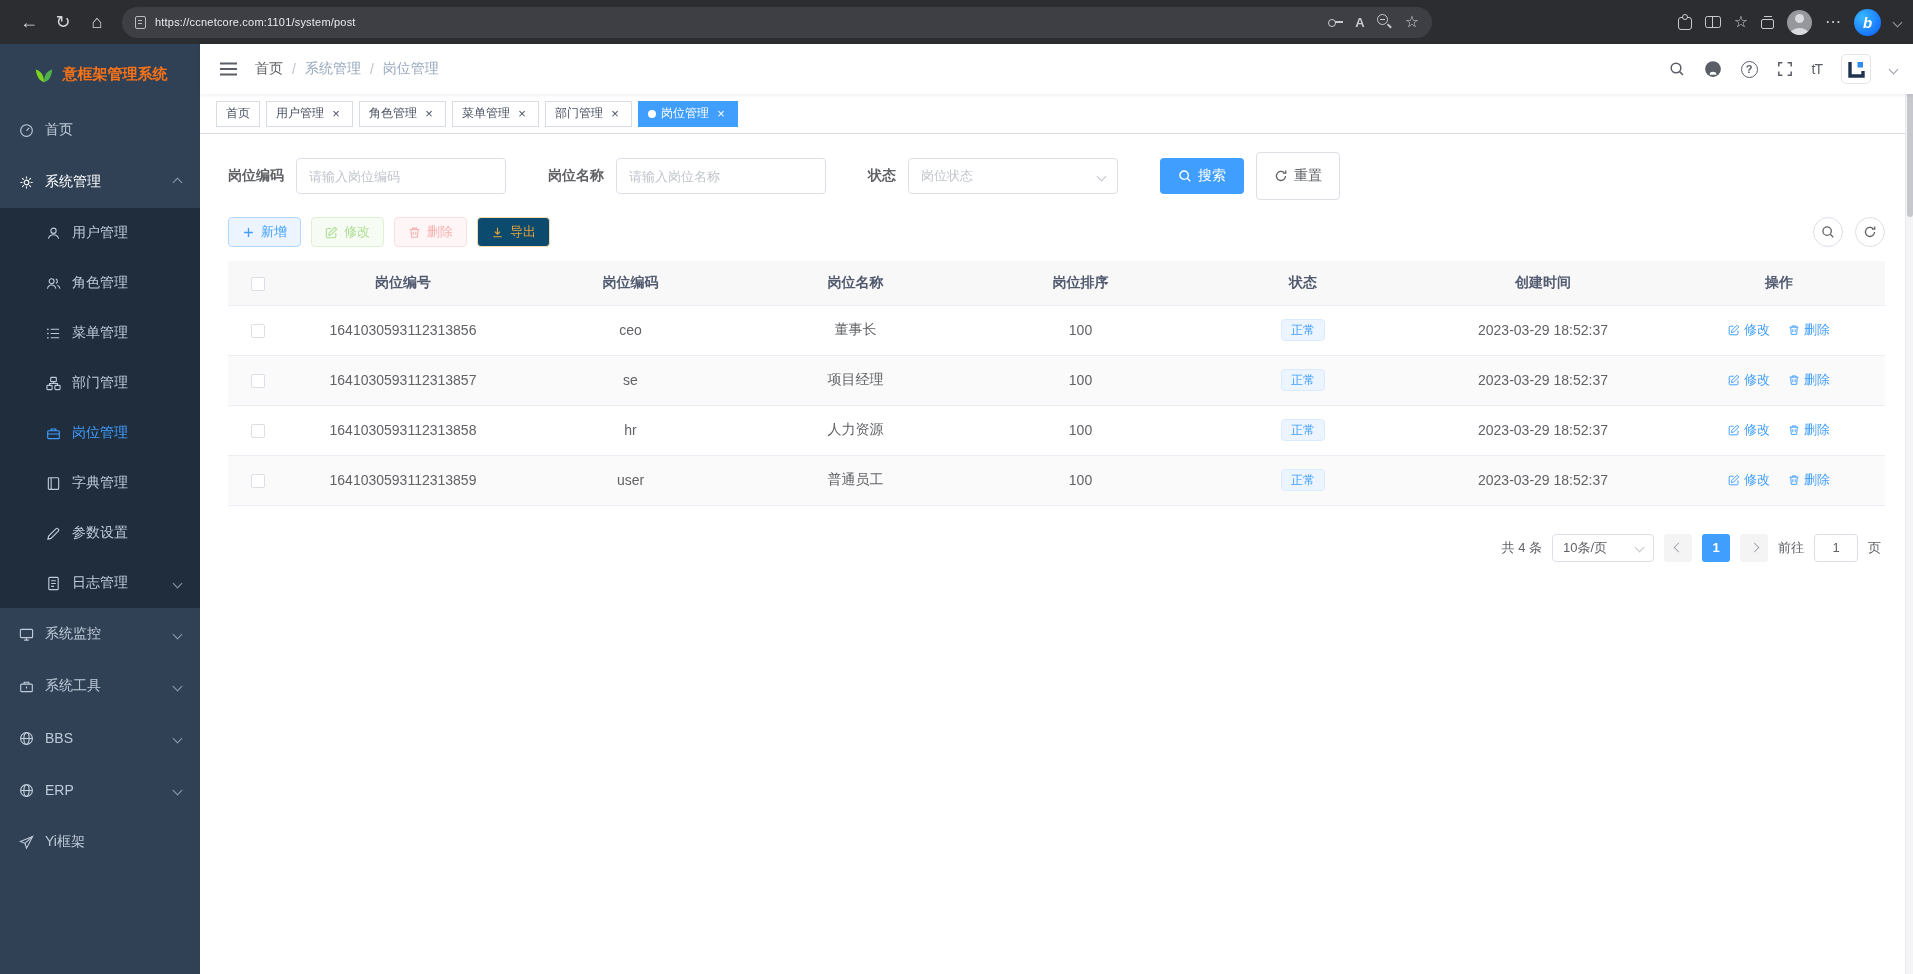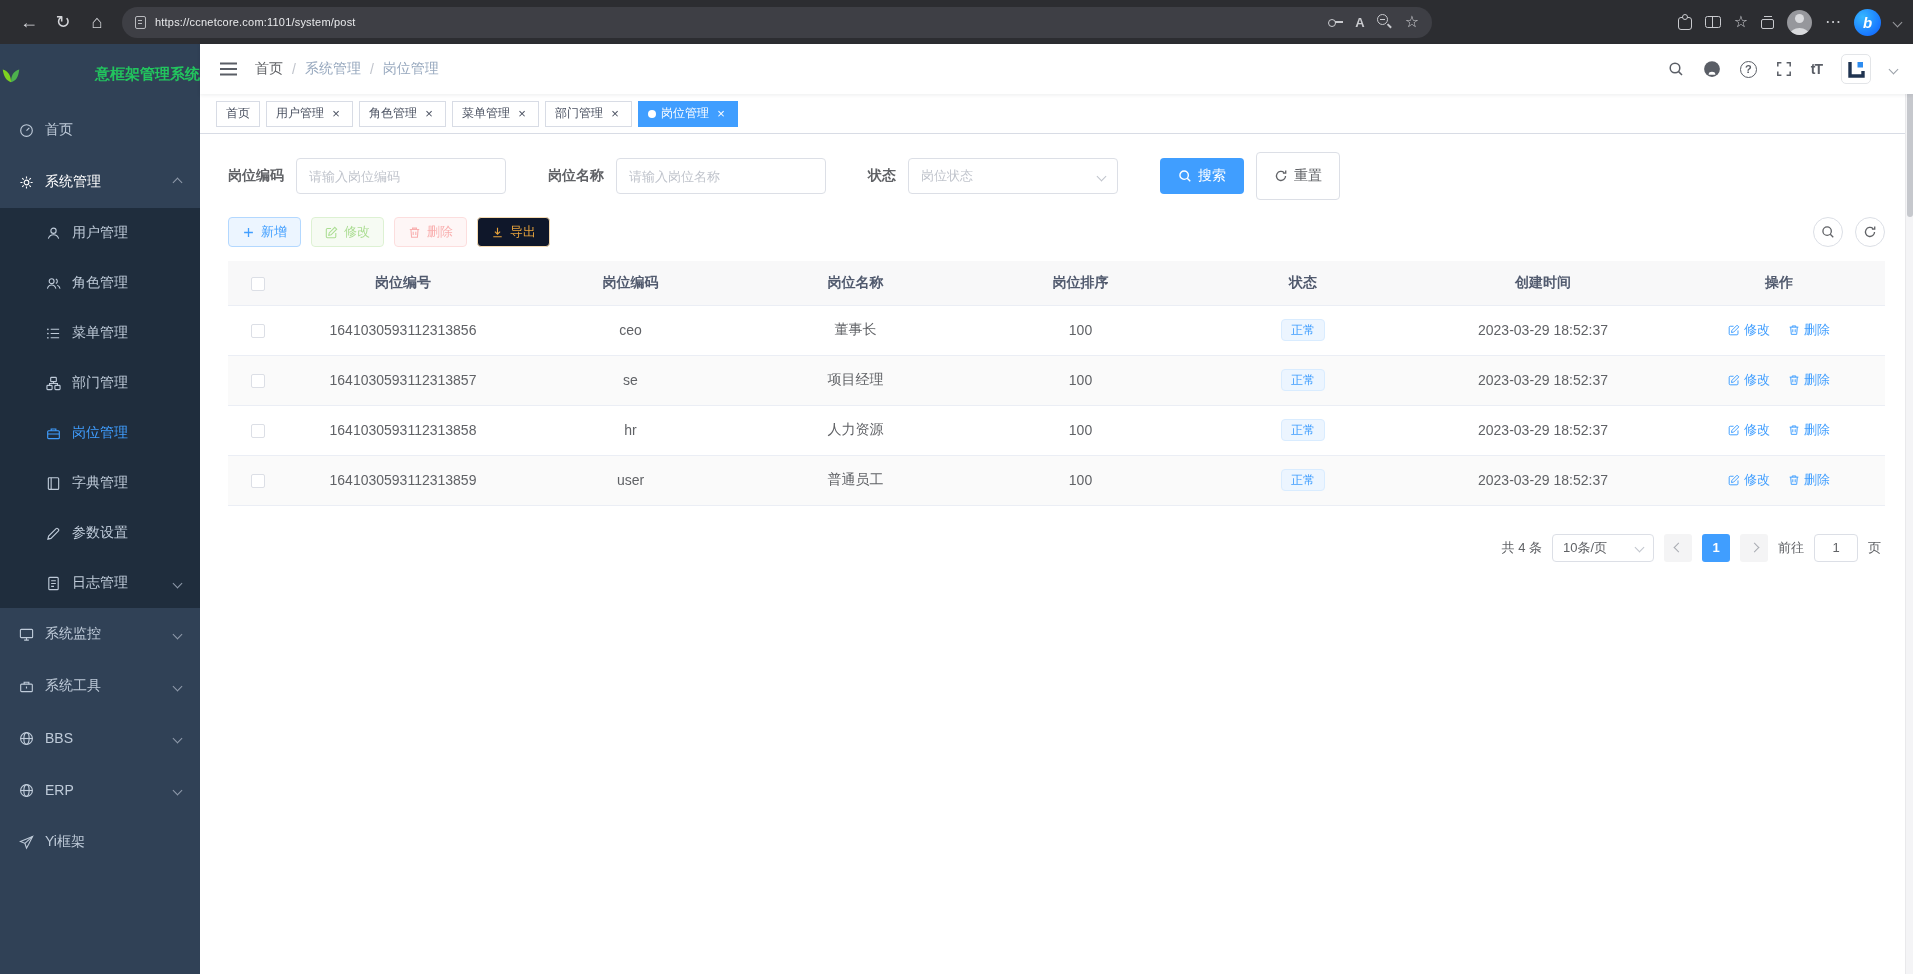--- a/index.html
+++ b/index.html
@@ -36,40 +36,40 @@
   .bing{width:27px;height:27px;border-radius:50%;background:radial-gradient(circle at 32% 30%,#36b7ff,#0b5cff);display:flex;align-items:center;justify-content:center;color:#fff;font-weight:700;font-size:15px;font-style:italic}
   .chev{display:inline-block;width:7px;height:7px;border-right:1.4px solid currentColor;border-bottom:1.4px solid currentColor}
   .chev.down{transform:rotate(45deg)}
   .chev.up{transform:rotate(-135deg)}
   .chev.left{transform:rotate(135deg)}
   .chev.right{transform:rotate(-45deg)}
 
   
   .app{display:flex;height:930px}
   .sidebar{width:200px;background:#304156;color:#bfcbd9;flex-shrink:0}
-  .logo{height:60px;display:flex;align-items:center;justify-content:space-between;gap:8px;color:#22c55e;font-size:15px;font-weight:700}
+  .logo{height:60px;display:flex;align-items:center;justify-content:center;gap:8px;color:#f97316;font-size:15px;font-weight:700}
   .menu-item{height:52px;display:flex;align-items:center;gap:11px;padding:0 19px;font-size:14px;cursor:pointer;color:#bfcbd9}
   .menu-item .mcaret{margin-left:auto;color:#8f9bab}
   .submenu{background:#1f2d3d}
   .submenu .menu-item{padding-left:46px;height:50px}
   .submenu .menu-item.active{color:#409eff}
   .si{color:inherit}
 
   .main{flex:1;min-width:0;display:flex;flex-direction:column;background:#fff}
   .navbar{height:50px;display:flex;align-items:center;padding:0 16px;gap:15px;box-shadow:0 1px 4px rgba(0,21,41,.08);position:relative;z-index:2;background:#fff}
   .hamb{width:24px;height:22px;display:flex;align-items:center;justify-content:center;cursor:pointer}
   .bars{width:17px;height:2px;background:#5a5e66;box-shadow:0 -5.5px 0 #5a5e66,0 5.5px 0 #5a5e66}
   .crumbs{display:flex;align-items:center;gap:9px;font-size:14px}
   .crumb-a{color:#606266;cursor:pointer}
   .crumb-b{color:#97a8be;cursor:pointer}
   .crumb-sep{color:#c0c4cc}
   .crumb-cur{color:#97a8be}
   .nav-right{margin-left:auto;display:flex;align-items:center;gap:19px;color:#5a5e66}
   .q-ic{width:17px;height:17px;border:1.5px solid #5a5e66;border-radius:50%;font-size:11px;font-weight:700;display:flex;align-items:center;justify-content:center}
-  .fontsize{font-size:14px;font-weight:700;letter-spacing:-1px}
+  .fontsize{font-size:14px;font-weight:400;letter-spacing:-1px}
   .nav-avatar{width:30px;height:30px;border-radius:5px;border:1px solid #e3e5e8;background:#fff;display:flex;align-items:center;justify-content:center;overflow:hidden}
 
   .tags{height:40px;border-bottom:1px solid #d8dce5;display:flex;align-items:center;gap:6px;padding:0 16px;background:#fff}
   .tab{height:26px;display:inline-flex;align-items:center;gap:5px;padding:0 9px;border:1px solid #d8dce5;background:#fff;font-size:12px;color:#495060;cursor:pointer}
   .tab .x{font-size:13px;line-height:1;width:14px;height:14px;display:flex;align-items:center;justify-content:center;border-radius:50%}
   .tab.active{background:#409eff;border-color:#409eff;color:#fff}
   .tab.active .dot{width:8px;height:8px;border-radius:50%;background:#fff}
 
   .content{padding:18px 28px;flex:1;position:relative}
   .filters{display:flex;align-items:center;margin-bottom:17px}
@@ -80,21 +80,21 @@
   .fselect{width:210px;height:36px;border:1px solid #dcdfe6;border-radius:4px;padding:0 12px;display:flex;align-items:center;justify-content:space-between;color:#c0c4cc;font-size:13px;cursor:pointer;background:#fff}
   .btn{display:inline-flex;align-items:center;gap:6px;border-radius:4px;cursor:pointer;border:1px solid transparent;font-size:14px;background:#fff;font-family:inherit}
   .btn-search{height:36px;padding:0 17px;background:#409eff;color:#fff;margin-right:12px}
   .btn-reset{height:48px;padding:0 17px;border-color:#dcdfe6;color:#606266}
 
   .toolbar{display:flex;align-items:center;gap:10px;margin-bottom:14px}
   .btn-sm{height:30px;padding:0 13px;font-size:13px}
   .btn-add{color:#409eff;background:#ecf5ff;border-color:#b3d8ff}
   .btn-edit{color:#67c23a;background:#f0f9eb;border-color:#c2e7b0;opacity:.55;cursor:not-allowed}
   .btn-del{color:#f56c6c;background:#fef0f0;border-color:#fbc4c4;opacity:.55;cursor:not-allowed}
-  .btn-exp{color:#e6a23c;background:#0f172a;border-color:#f5dab1}
+  .btn-exp{color:#e6a23c;background:#0c4a6e;border-color:#f5dab1}
   .tspacer{flex:1}
   .circle-btn{width:30px;height:30px;border-radius:50%;border:1px solid #dcdfe6;display:flex;align-items:center;justify-content:center;color:#606266;background:#fff;cursor:pointer;margin-left:2px}
 
   table{width:100%;border-collapse:collapse;table-layout:fixed}
   thead th{background:#f8f8f9;height:44px;font-size:14px;color:#515a6e;font-weight:700;border-bottom:1px solid #ebeef5;text-align:center}
   tbody td{height:50px;text-align:center;font-size:14px;color:#606266;border-bottom:1px solid #ebeef5}
   tbody tr:nth-child(even){background:#fafafa}
   .cb{width:14px;height:14px;border:1px solid #dcdfe6;border-radius:2px;background:#fff;display:inline-block;cursor:pointer;vertical-align:middle}
   .tag-status{display:inline-block;height:22px;line-height:20px;padding:0 9px;background:#ecf5ff;border:1px solid #d9ecff;color:#409eff;border-radius:4px;font-size:12px}
   .oplink{display:inline-flex;align-items:center;gap:4px;color:#409eff;font-size:13px;cursor:pointer}

